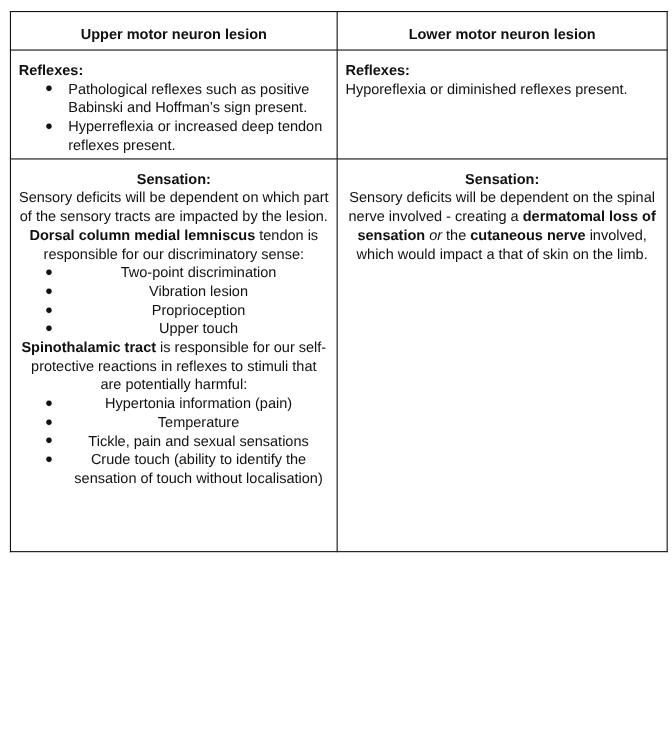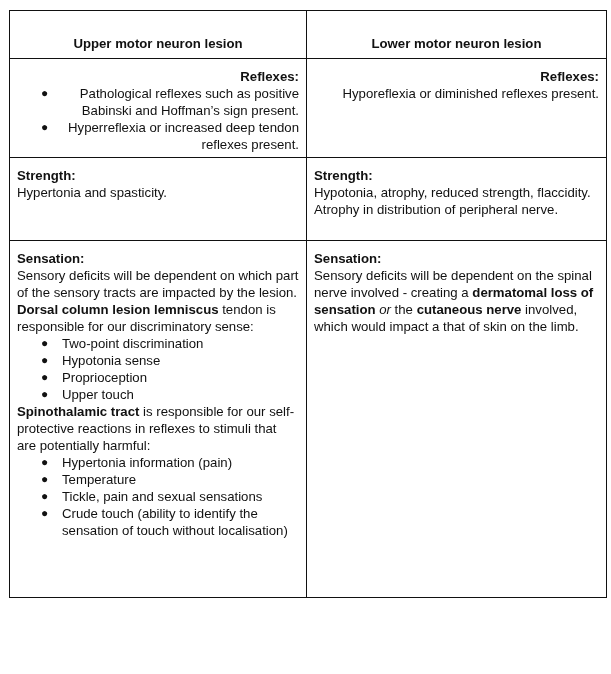--- a/index.html
+++ b/index.html
@@ -31,27 +31,27 @@
       border: 1px solid #111111;
       vertical-align: top;
       padding: 0 7px;
       text-align: left;
     }
     table.cmp th {
       text-align: center;
       font-weight: bold;
       height: 29px;
       vertical-align: middle;
-      padding-top: 18px;
+      padding-top: 5px;
     }
     table.cmp td { padding-top: 9px; }
     tr.r1 td { height: 74px; }
-    tr.r2 td { height: 89px; text-align: right; }
+    tr.r2 td { height: 89px; }
     tr.r3 td { height: 73px; }
-    tr.r4 td { height: 347px; }
+    tr.r4 td { height: 347px; text-align: center; }
     .heading { font-weight: bold; display: block; }
     .para { display: block; }
     ul.bul {
       margin: 0;
       padding: 0 0 0 45px;
       list-style: none;
     }
     ul.bul li {
       position: relative;
     }
@@ -88,40 +88,29 @@
           <li><span class="dot">●</span><span>Pathological reflexes such as positive Babinski and Hoffman’s sign present.</span></li>
           <li><span class="dot">●</span><span>Hyperreflexia or increased deep tendon reflexes present.</span></li>
         </ul>
       </td>
       <td>
         <span class="heading">Reflexes:</span>
         <span class="para">Hyporeflexia or diminished reflexes present.</span>
       </td>
     </tr>
 
-    <tr class="r3">
-      <td>
-        <span class="heading">Strength:</span>
-        <span class="para">Hypertonia and spasticity.</span>
-      </td>
-      <td>
-        <span class="heading">Strength:</span>
-        <span class="para">Hypotonia, atrophy, reduced strength, flaccidity.</span>
-        <span class="para">Atrophy in distribution of peripheral nerve.</span>
-      </td>
-    </tr>
 
     <tr class="r4">
       <td>
         <span class="heading">Sensation:</span>
         <span class="para">Sensory deficits will be dependent on which part of the sensory tracts are impacted by the lesion.</span>
-        <span class="para"><b>Dorsal column lesion lemniscus</b><span> tendon is responsible for our discriminatory sense:</span></span>
+        <span class="para"><b>Dorsal column medial lemniscus</b><span> tendon is responsible for our discriminatory sense:</span></span>
         <ul class="bul">
           <li><span class="dot">●</span><span>Two-point discrimination</span></li>
-          <li><span class="dot">●</span><span>Hypotonia sense</span></li>
+          <li><span class="dot">●</span><span>Vibration lesion</span></li>
           <li><span class="dot">●</span><span>Proprioception</span></li>
           <li><span class="dot">●</span><span>Upper touch</span></li>
         </ul>
         <span class="para"><b>Spinothalamic tract</b><span> is responsible for our self-protective reactions in reflexes to stimuli that are potentially harmful:</span></span>
         <ul class="bul">
           <li><span class="dot">●</span><span>Hypertonia information (pain)</span></li>
           <li><span class="dot">●</span><span>Temperature</span></li>
           <li><span class="dot">●</span><span>Tickle, pain and sexual sensations</span></li>
           <li><span class="dot">●</span><span>Crude touch (ability to identify the sensation of touch without localisation)</span></li>
         </ul>

